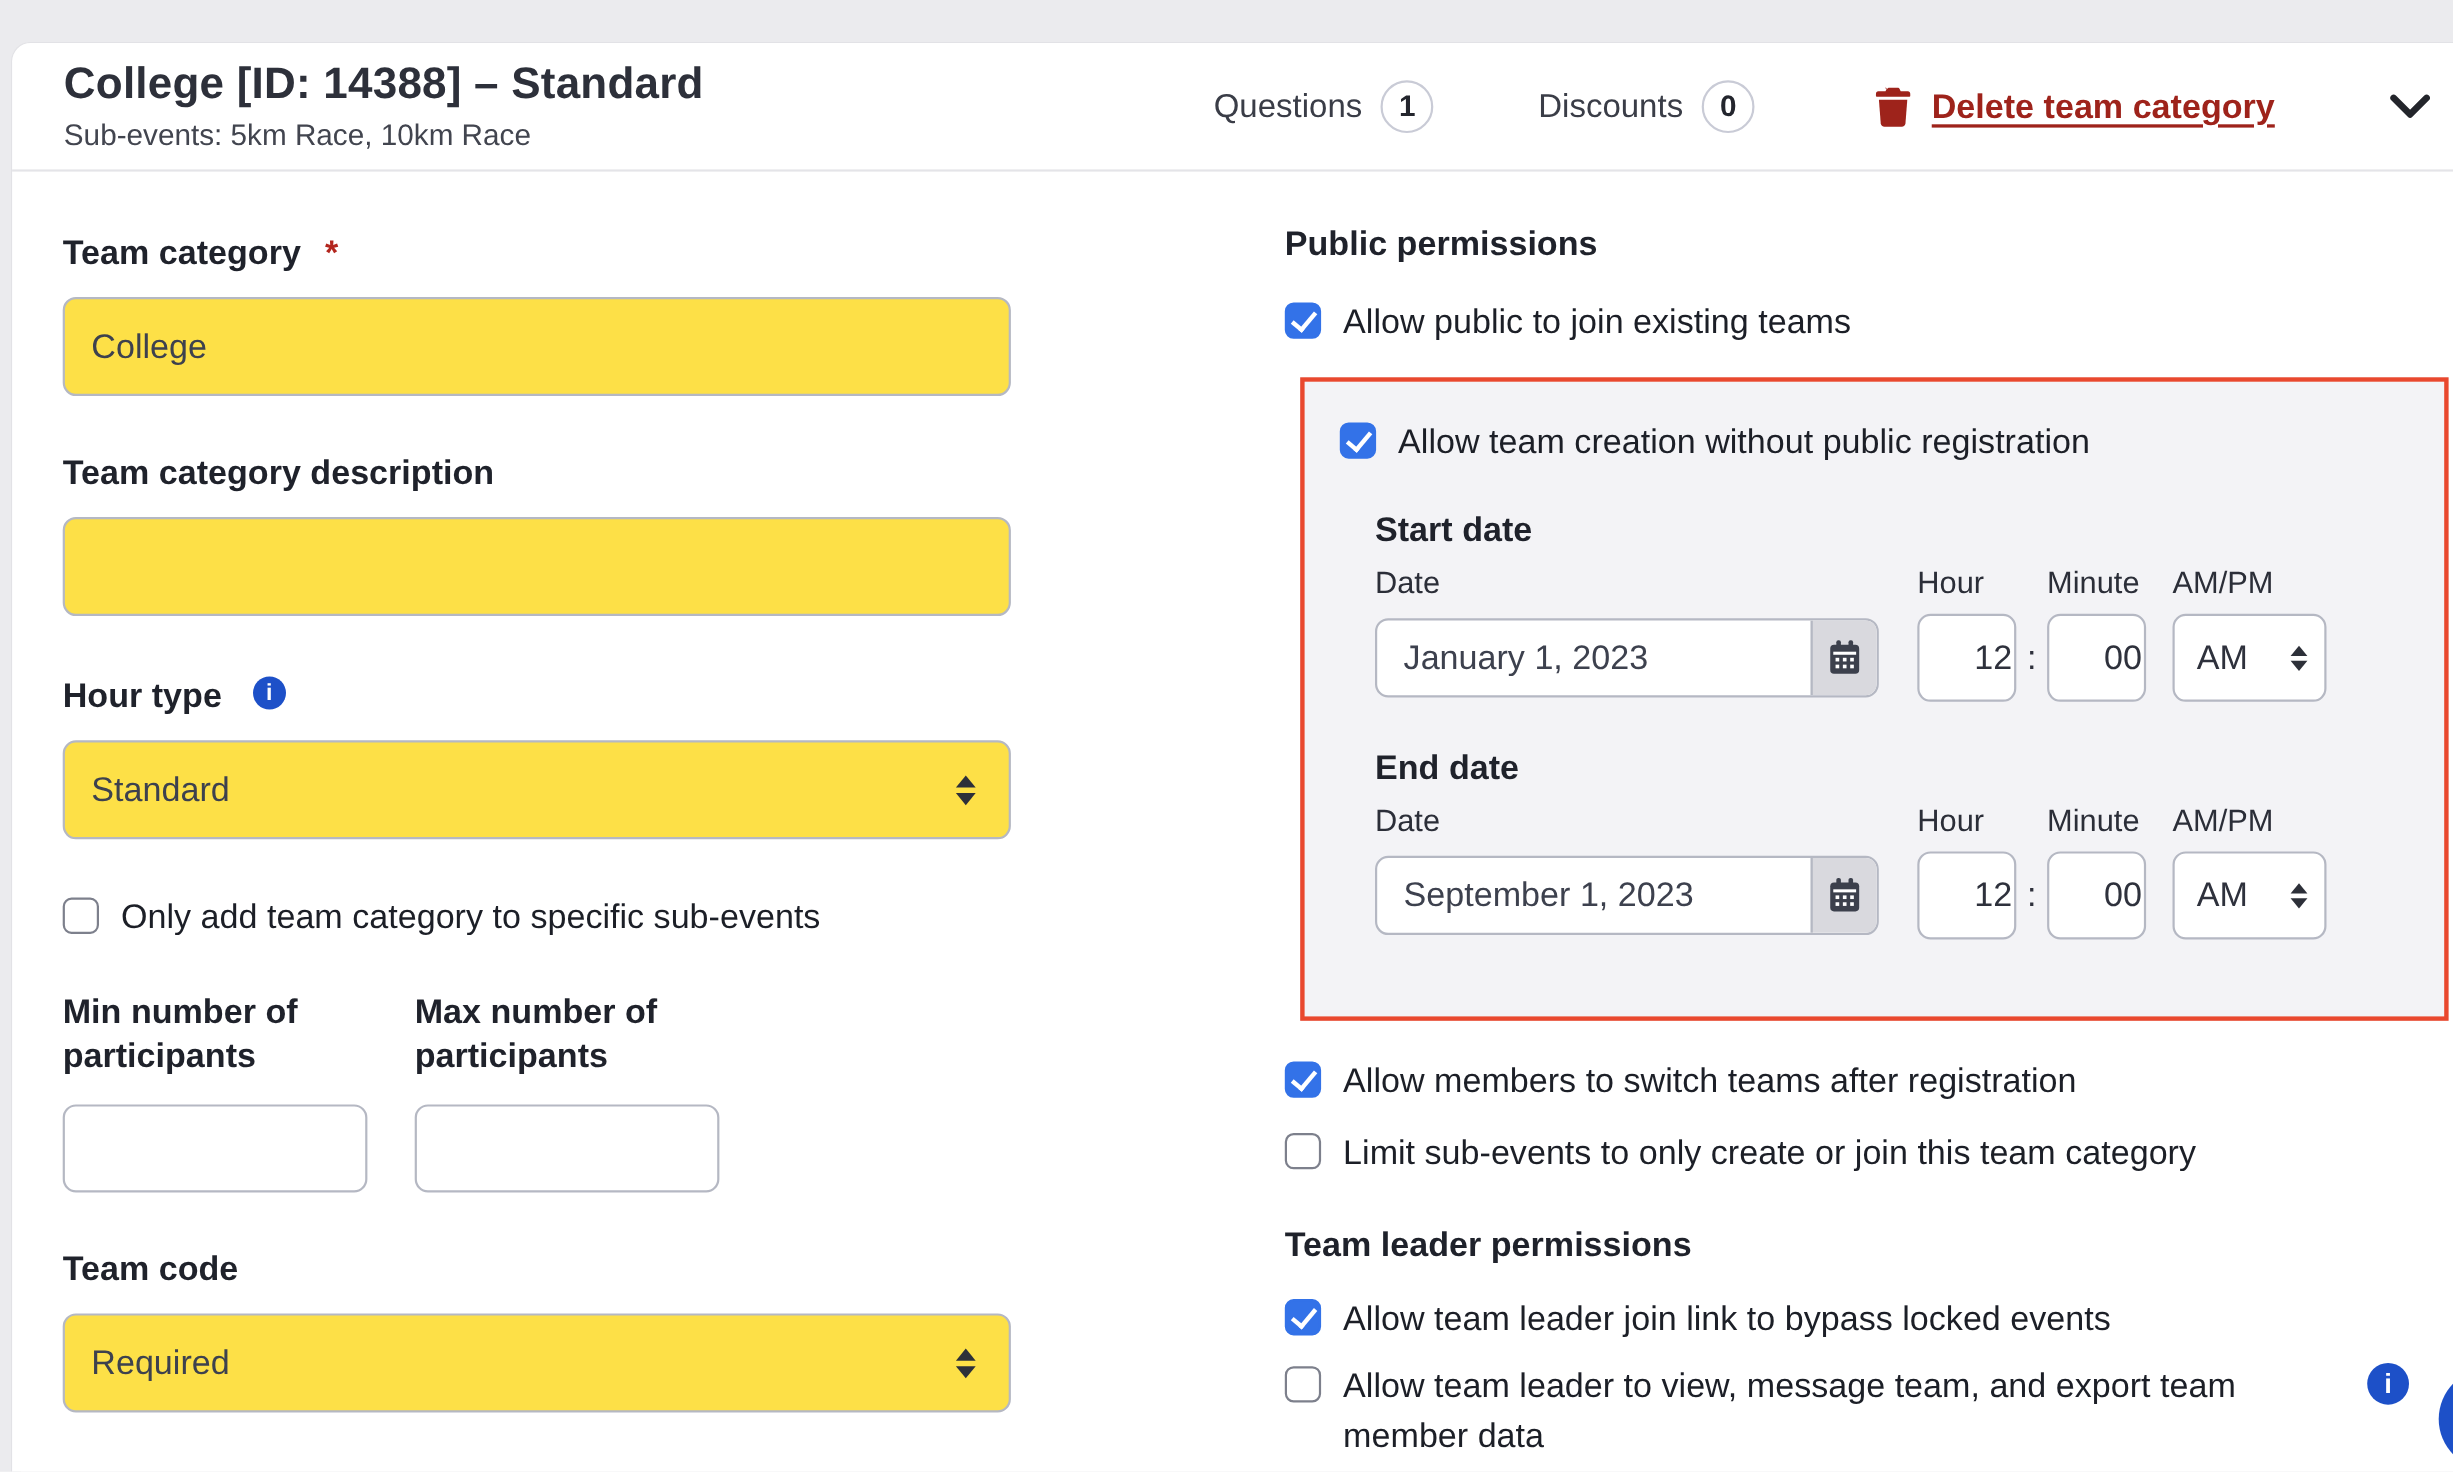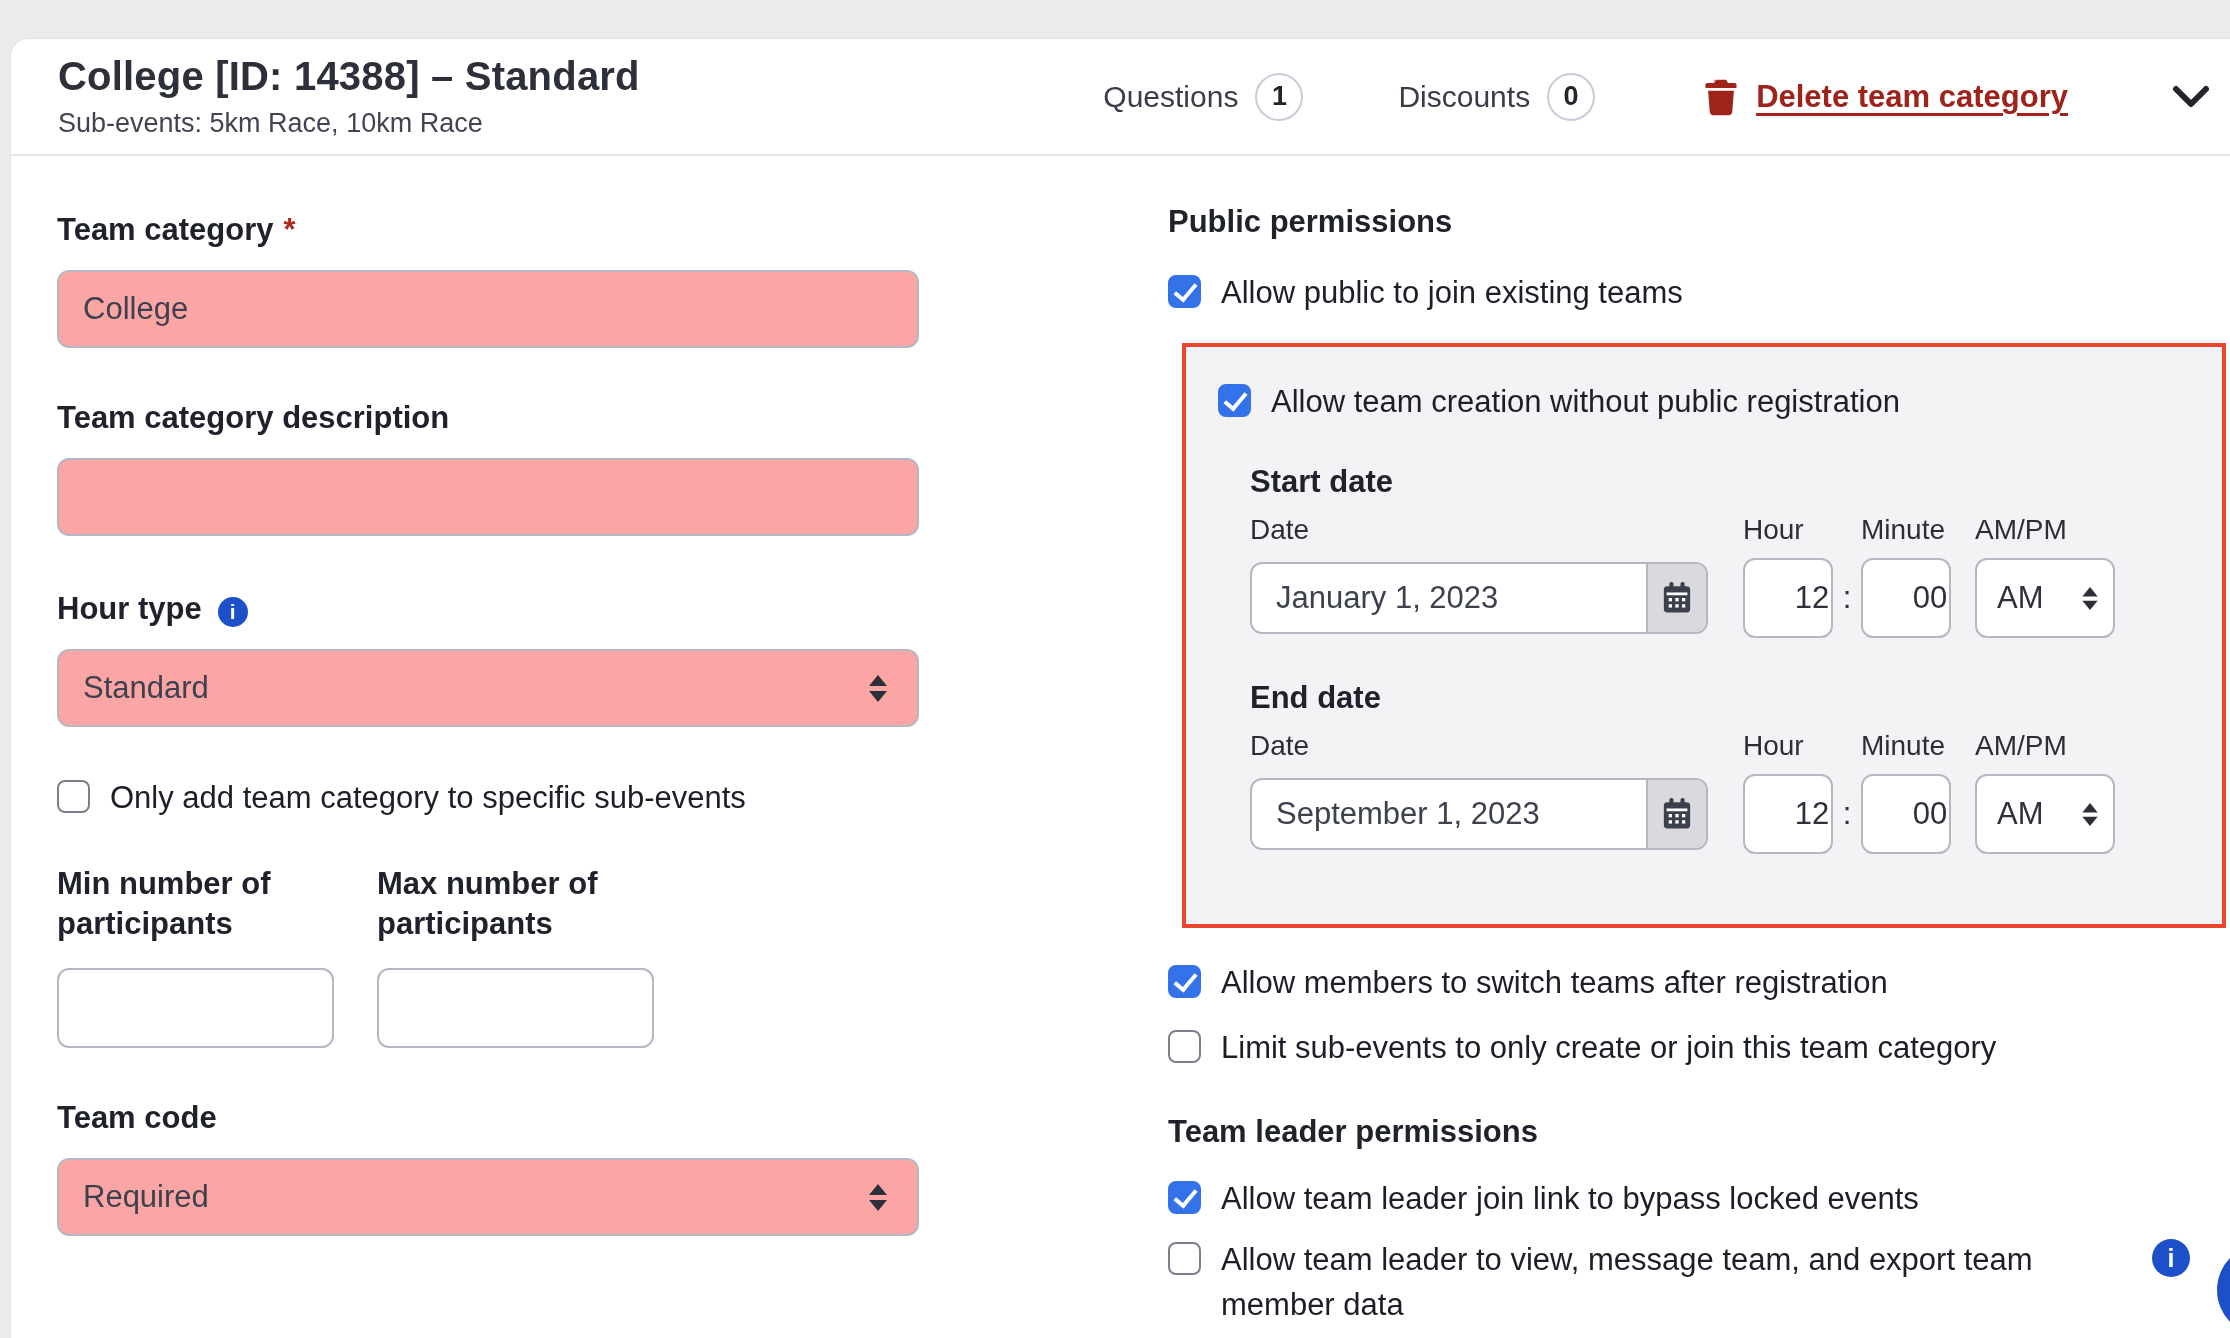--- a/index.html
+++ b/index.html
@@ -38,25 +38,25 @@
     color:var(--delete-red,#9e231b); font-size:31px; font-weight:bold;
     text-decoration:underline; text-underline-offset:6px; cursor:pointer;
   }
   .chev { margin-left:104px; margin-right:12px; cursor:pointer; display:flex; }
 
   
   .panel-body { position:relative; height:1181px; }
   .col-left  { position:absolute; left:46px;  top:0; width:872px; }
   .col-right { position:absolute; left:1157px; top:0; width:1063px; }
 
-  .flabel { font-size:31px; font-weight:bold; color:#1f222b; display:flex; align-items:flex-end; }
+  .flabel { font-size:31px; font-weight:bold; color:#1f222b; display:flex; align-items:flex-start;gap:12px; }
   .req { color:var(--required-red,#b3261e); margin-left:10px; font-weight:bold; }
 
   .text-input, .select {
-    height:78px; width:862px; background:#fca5a5;
+    height:90px; width:862px; background:#fde047;
     border:2px solid #b5b8c3; border-radius:12px;
     display:flex; align-items:center; padding:16px 24px;
     font-size:31px; color:#3d414e; cursor:text;
   }
   .select { justify-content:space-between; cursor:pointer; }
   .updown { display:flex; flex-direction:column; gap:5px; margin-right:6px; }
   .updown::before { content:""; border-left:9px solid transparent; border-right:9px solid transparent; border-bottom:11px solid #2d3039; }
   .updown::after  { content:""; border-left:9px solid transparent; border-right:9px solid transparent; border-top:11px solid #2d3039; }
 
   .cb-row { display:flex; gap:20px; font-size:31px; color:#1c1f27; line-height:45px; }

